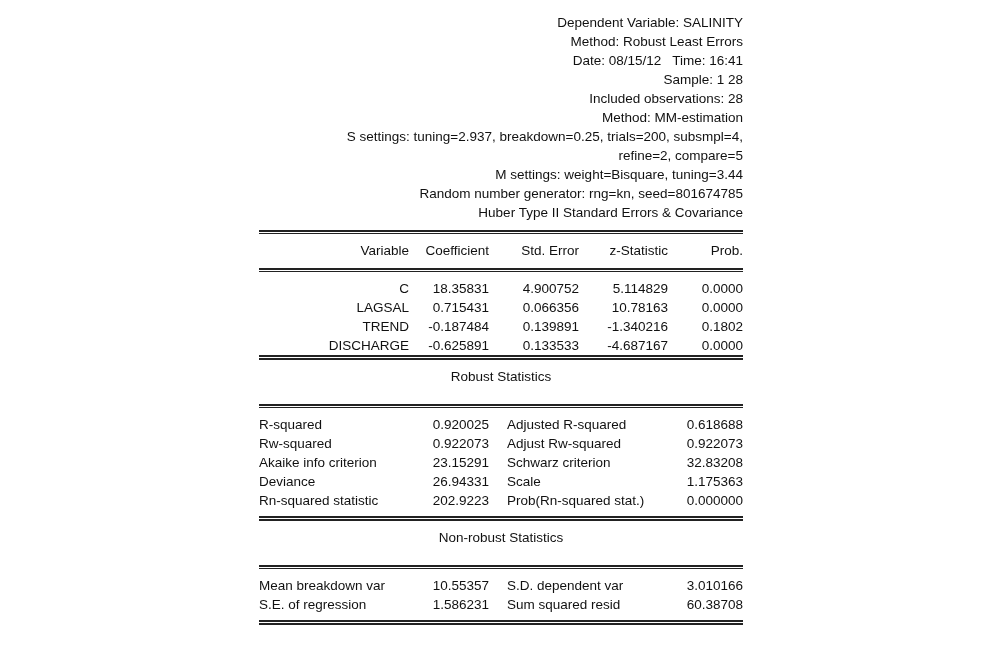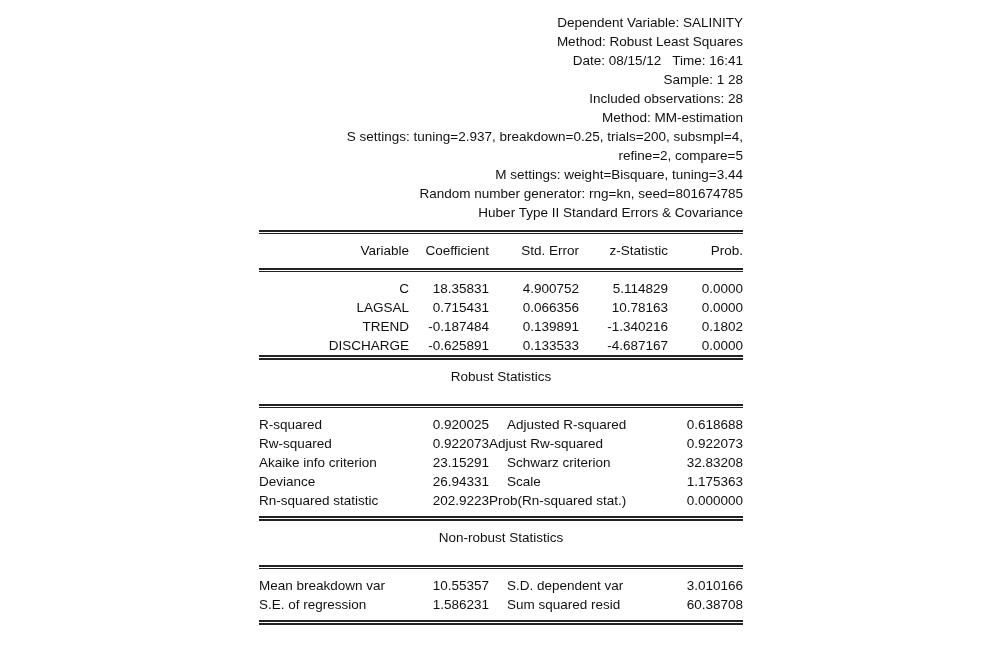--- a/index.html
+++ b/index.html
@@ -17,21 +17,21 @@
   .hdr td { height: 34px; line-height: 34px; }
   .sec-title { text-align: center; height: 44px; line-height: 34px; }
   .gap { height: 7px; }
 </style>
 </head>
 <body>
 
 <div class="doc">
   <div>
     <div class="hl">Dependent Variable: SALINITY</div>
-    <div class="hl">Method: Robust Least Squares</div>
+    <div class="hl">Method: Robust Least Errors</div>
     <div class="hl" style="white-space:pre;">Date: 08/15/12   Time: 16:41</div>
     <div class="hl">Sample: 1 28</div>
     <div class="hl">Included observations: 28</div>
     <div class="hl">Method: MM-estimation</div>
     <div class="hl">S settings: tuning=2.937, breakdown=0.25, trials=200, subsmpl=4,</div>
     <div class="hl indent">refine=2, compare=5</div>
     <div class="hl">M settings: weight=Bisquare, tuning=3.44</div>
     <div class="hl">Random number generator: rng=kn, seed=801674785</div>
     <div class="hl">Huber Type II Standard Errors &amp; Covariance</div>
   </div>
@@ -113,39 +113,39 @@
     <tbody>
         <tr>
       <td>R-squared</td>
       <td class="c-num">0.920025</td>
       <td style="padding-left:18px">Adjusted R-squared</td>
       <td class="c-num">0.618688</td>
     </tr>
     <tr>
       <td>Rw-squared</td>
       <td class="c-num">0.922073</td>
-      <td style="">Adjust Rw-squared</td>
+      <td style="padding-left:18px">Adjust Rw-squared</td>
       <td class="c-num">0.922073</td>
     </tr>
     <tr>
       <td>Akaike info criterion</td>
       <td class="c-num">23.15291</td>
       <td style="padding-left:18px">Schwarz criterion</td>
       <td class="c-num">32.83208</td>
     </tr>
     <tr>
       <td>Deviance</td>
       <td class="c-num">26.94331</td>
       <td style="padding-left:18px">Scale</td>
       <td class="c-num">1.175363</td>
     </tr>
     <tr>
       <td>Rn-squared statistic</td>
       <td class="c-num">202.9223</td>
-      <td style="">Prob(Rn-squared stat.)</td>
+      <td style="padding-left:18px">Prob(Rn-squared stat.)</td>
       <td class="c-num">0.000000</td>
     </tr>
   </tbody>
     </table>
   <div style="height:6px"></div>
   <div class="dbl thick"></div>
 
   <div class="sec-title">Non-robust Statistics</div>
   <div class="dbl"></div>
   <div class="gap"></div>

